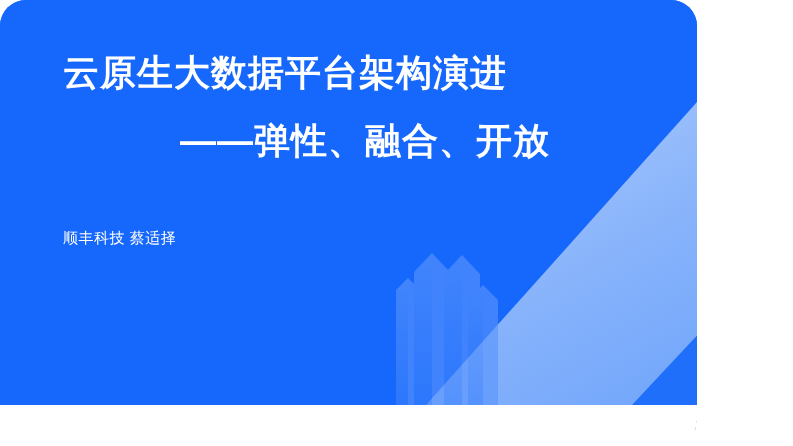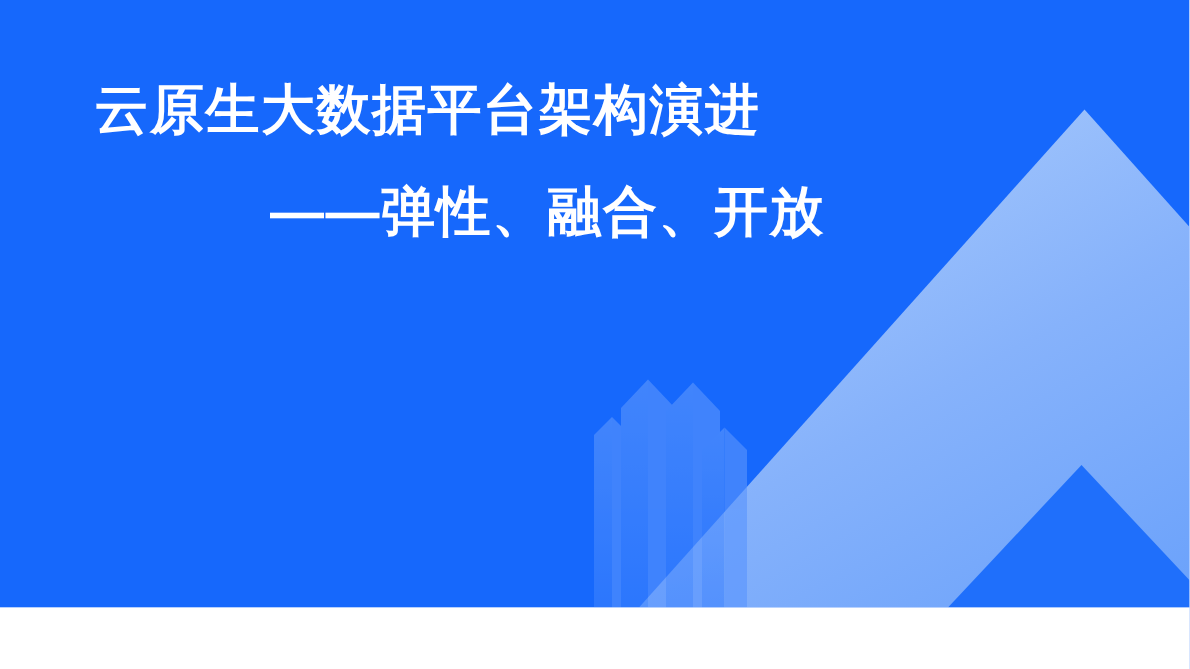--- a/index.html
+++ b/index.html
@@ -5,24 +5,25 @@
   html, body {
     margin: 0;
     padding: 0;
     background: #ffffff;
   }
   body {
     font-family: "Liberation Sans", "DejaVu Sans", sans-serif;
   }
   #slide {
     position: relative;
-    width: 793px;
+    width: 697px;
     height: 446px;
     overflow: hidden;
     background: #ffffff;
+    border-radius: 26px;
   }
   
   #stage {
     position: absolute;
     left: 0;
     top: 0;
     width: 793px;
     height: 405px;
     background: #1668fc;
     overflow: hidden;
@@ -243,20 +244,21 @@
 
         <polygon points="721,310 810,405 632,405" fill="#1f6ffb"></polygon>
       </g>
     </svg>
 
     <div id="title-block">
       <div class="title-line-1">云原生大数据平台架构演进</div>
       <div class="title-line-2">——弹性、融合、开放</div>
     </div>
 
+    <div class="presenter">顺丰科技 蔡适择</div>
 
   </div>
 
   <div id="footer"></div>
 
   <div id="archsummit-logo">
     <svg id="as-peak" viewBox="0 0 42 16">
       <polygon points="21,0 42,16 29,16 21,7.5 13,16 0,16" fill="#3f8ad6"></polygon>
       <polygon points="21,0 34,16 29,16 21,7 13,16 8,16" fill="#5ec0e0" opacity="0.85"></polygon>
       <polygon points="27,5.5 42,16 31,16" fill="#3ea84c" opacity="0.9"></polygon>

